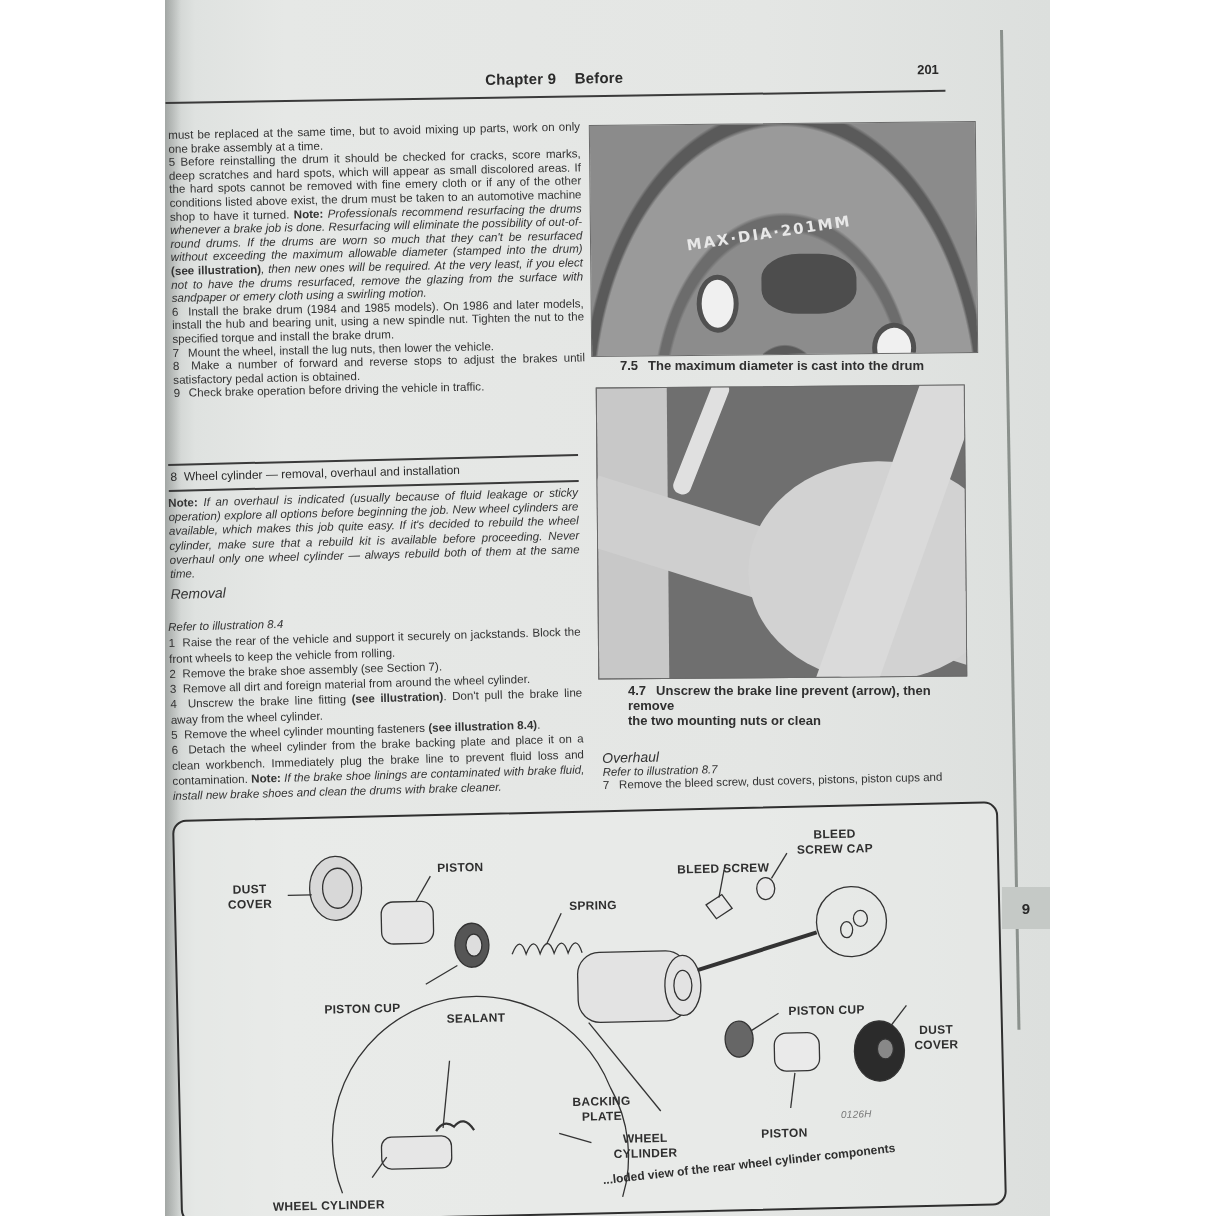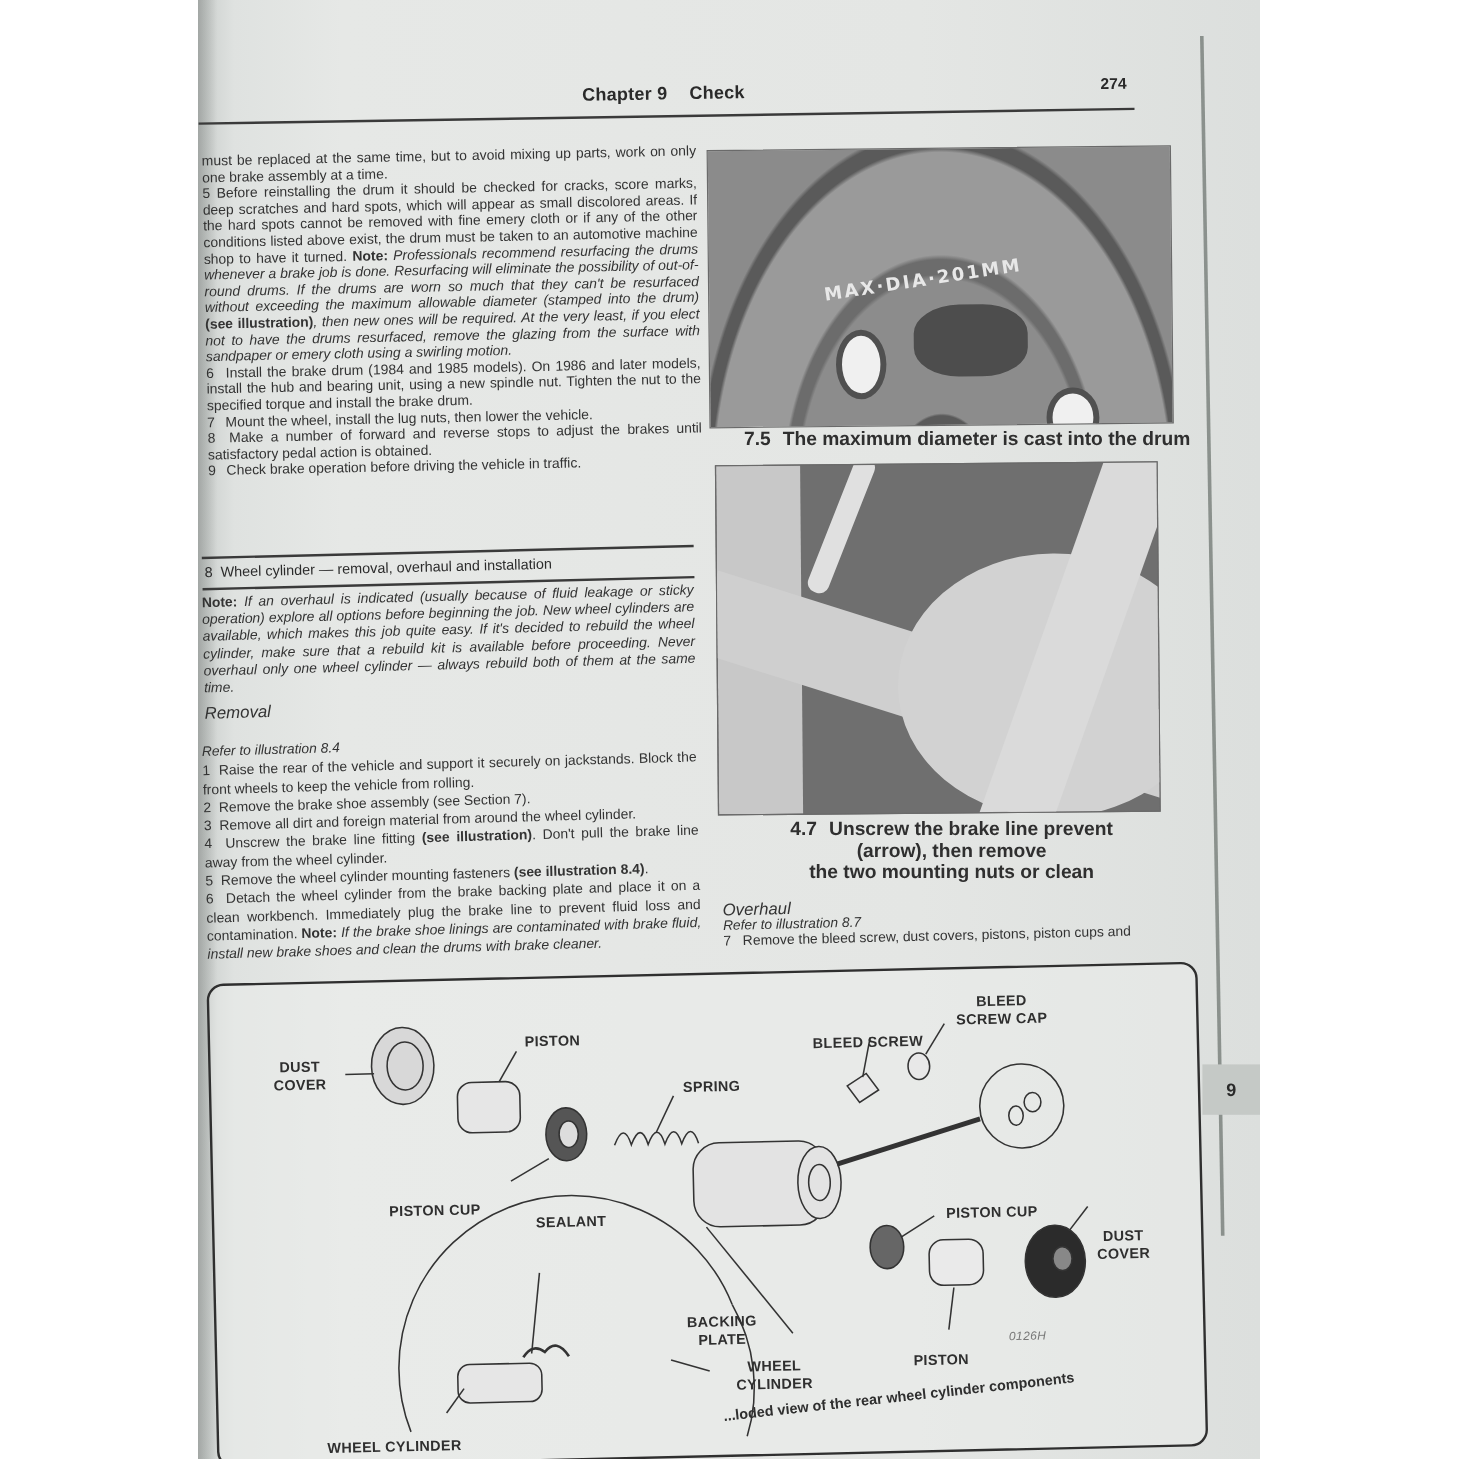--- a/index.html
+++ b/index.html
@@ -70,21 +70,21 @@
       radial-gradient(ellipse at 50% 125%, #f3f3f3 0 6%, #5a5a5a 6.5% 16%, #8c8c8c 16.5% 44%, #6c6c6c 45% 48%, #9a9a9a 49% 70%, #5a5a5a 71% 74%, #8b8b8b 75% 100%);
     transform: rotate(-0.6deg); overflow: hidden; border: 1px solid #6a6a6a;
   }
   .photo1 .stamp {
     position: absolute; left: 95px; top: 100px; font-family: "DejaVu Sans", sans-serif; font-weight: bold;
     font-size: 15px; color: #e8e8e8; letter-spacing: 2px; transform: rotate(-8deg);
   }
   .photo1 .hole { position: absolute; background: #f0f0f0; border: 5px solid #505050; border-radius: 50%; }
   .photo1 .dark { position: absolute; background: #4d4d4d; border-radius: 40%; }
   .caption {
-    position: absolute; font-weight: bold; font-size: 16px; color: #2f2f2f; text-align: center;
+    position: absolute; font-weight: bold; font-size: 13px; color: #2f2f2f; 
   }
   .caption .num { margin-right: 10px; }
   .photo2 {
     position: absolute; left: 597px; top: 386px; width: 367px; height: 290px;
     background: #6f6f6f; overflow: hidden; border: 1px solid #6a6a6a; transform: rotate(-0.5deg);
   }
   .photo2 .shape { position: absolute; background: #d6d6d6; }
   .arrow-marker {
     position: absolute; left: 196px; top: 160px; width: 0; height: 0;
   }
@@ -117,23 +117,23 @@
 </head>
 <body>
 
 <div class="page"></div>
 <div class="spine-shadow"></div>
 <div class="right-edge"></div>
 
 <div class="header">
   <div class="chapter-title">
     <span class="num">Chapter 9</span>
-    <span>Check</span>
+    <span>Before</span>
   </div>
-  <div class="page-number">274</div>
+  <div class="page-number">201</div>
   <div class="header-rule"></div>
 </div>
 
 <div class="left-col">
   <p>
     <span>must be replaced at the same time, but to avoid mixing up parts, work on only one brake assembly at a time.</span><br>
     <span>5  Before reinstalling the drum it should be checked for cracks, score marks, deep scratches and hard spots, which will appear as small discolored areas. If the hard spots cannot be removed with fine emery cloth or if any of the other conditions listed above exist, the drum must be taken to an automotive machine shop to have it turned.</span>
     <span class="b">Note:</span>
     <span class="it">Professionals recommend resurfacing the drums whenever a brake job is done. Resurfacing will eliminate the possibility of out-of-round drums. If the drums are worn so much that they can't be resurfaced without exceeding the maximum allowable diameter (stamped into the drum)</span>
     <span class="b">(see illustration)</span><span class="it">, then new ones will be required. At the very least, if you elect not to have the drums resurfaced, remove the glazing from the surface with sandpaper or emery cloth using a swirling motion.</span>

